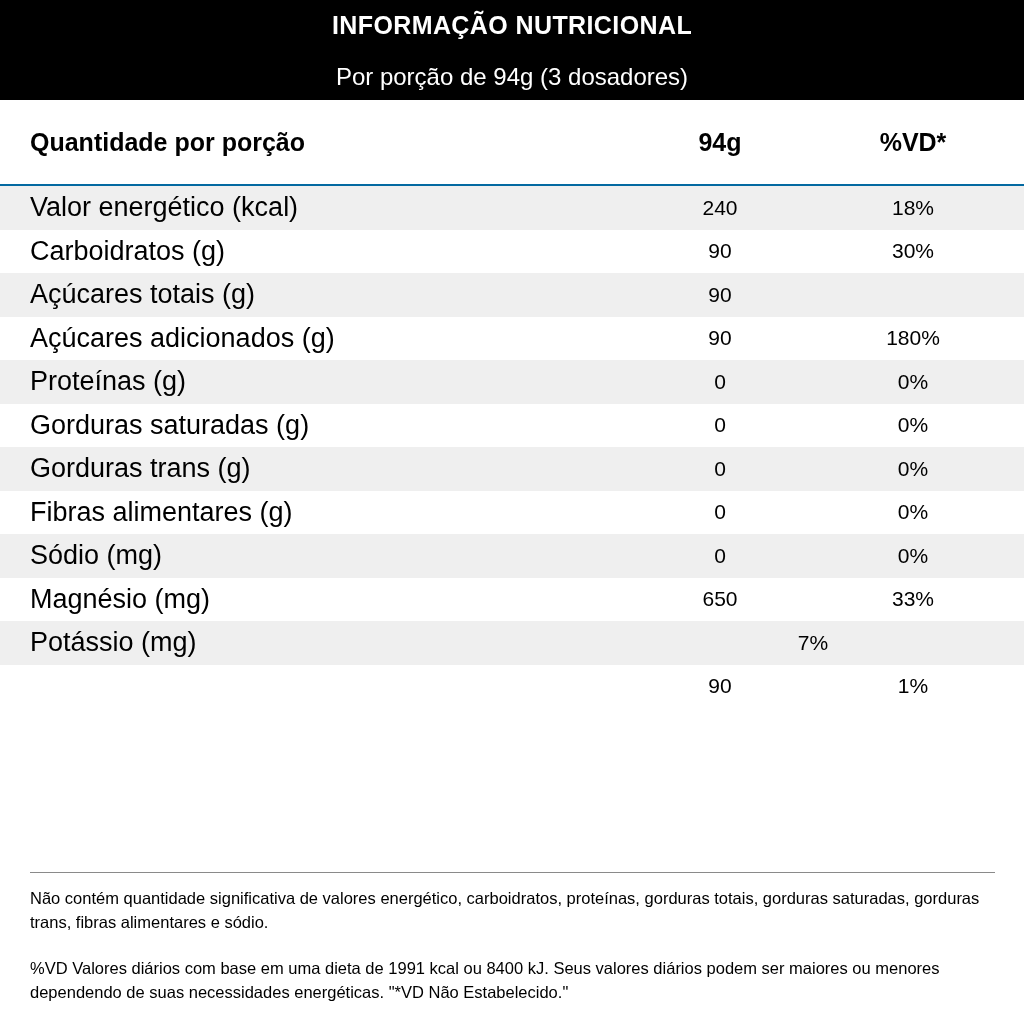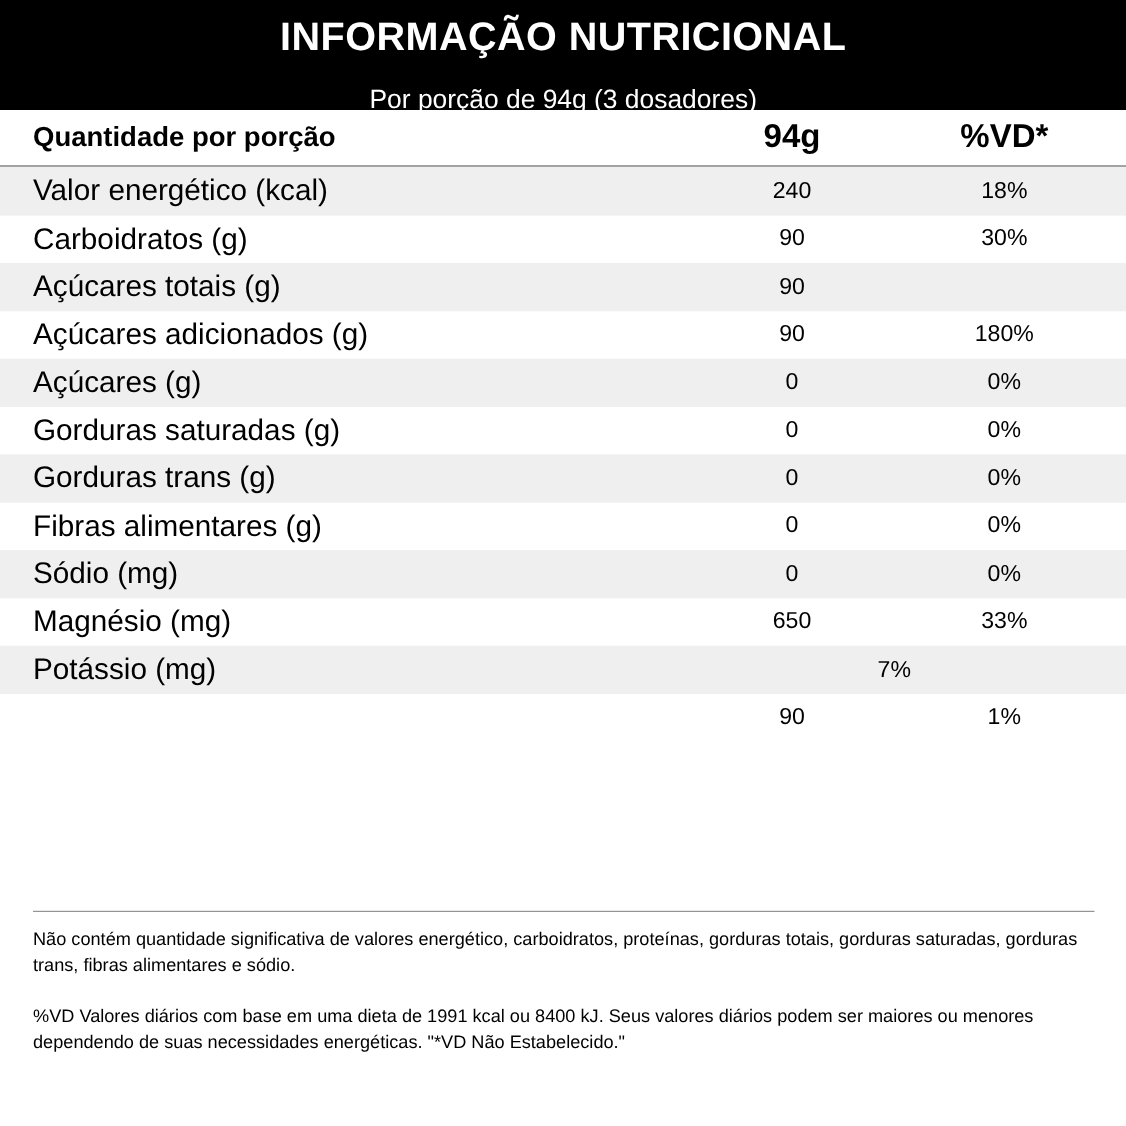--- a/index.html
+++ b/index.html
@@ -23,21 +23,21 @@
   
   .header {
     background: #000000;
     color: #ffffff;
     text-align: center;
     padding: 10px 0 14px 0;
     height: 100px;
     box-sizing: border-box;
   }
   .header-title {
-    font-size: 36px;
+    font-size: 25px;
     font-weight: bold;
     letter-spacing: 0.4px;
     line-height: 1.25;
   }
   .header-sub {
     font-size: 24px;
     font-weight: normal;
     line-height: 1.3;
     margin-top: 20px;
   }
@@ -69,37 +69,37 @@
   }
   .col-vd {
     flex: 1 1 auto;
     text-align: center;
     font-size: 21px;
     padding-right: 18px;
     box-sizing: border-box;
   }
   
   .thead {
-    height: 52px;
-    border-bottom: 2px solid #a3a3a3;
+    height: 86px;
+    border-bottom: 2px solid #0369a1;
   }
   .thead .col-name {
     font-size: 25px;
     font-weight: bold;
   }
   .thead .col-qty,
   .thead .col-vd {
-    font-size: 30px;
+    font-size: 25px;
     font-weight: bold;
   }
   
   .footnotes {
     position: absolute;
     left: 0;
-    top: 828px;
+    top: 872px;
     width: 1024px;
     box-sizing: border-box;
     padding: 0 30px;
   }
   .rule {
     border-top: 1px solid #8a8a8a;
     height: 0;
     margin-bottom: 14px;
     width: 965px;
   }
@@ -148,21 +148,21 @@
       <div class="col-vd"></div>
     </div>
 
     <div class="row">
       <div class="col-name">Açúcares adicionados (g)</div>
       <div class="col-qty">90</div>
       <div class="col-vd">180%</div>
     </div>
 
     <div class="row alt">
-      <div class="col-name">Açúcares (g)</div>
+      <div class="col-name">Proteínas (g)</div>
       <div class="col-qty">0</div>
       <div class="col-vd">0%</div>
     </div>
 
     <div class="row">
       <div class="col-name">Gorduras saturadas (g)</div>
       <div class="col-qty">0</div>
       <div class="col-vd">0%</div>
     </div>
 

